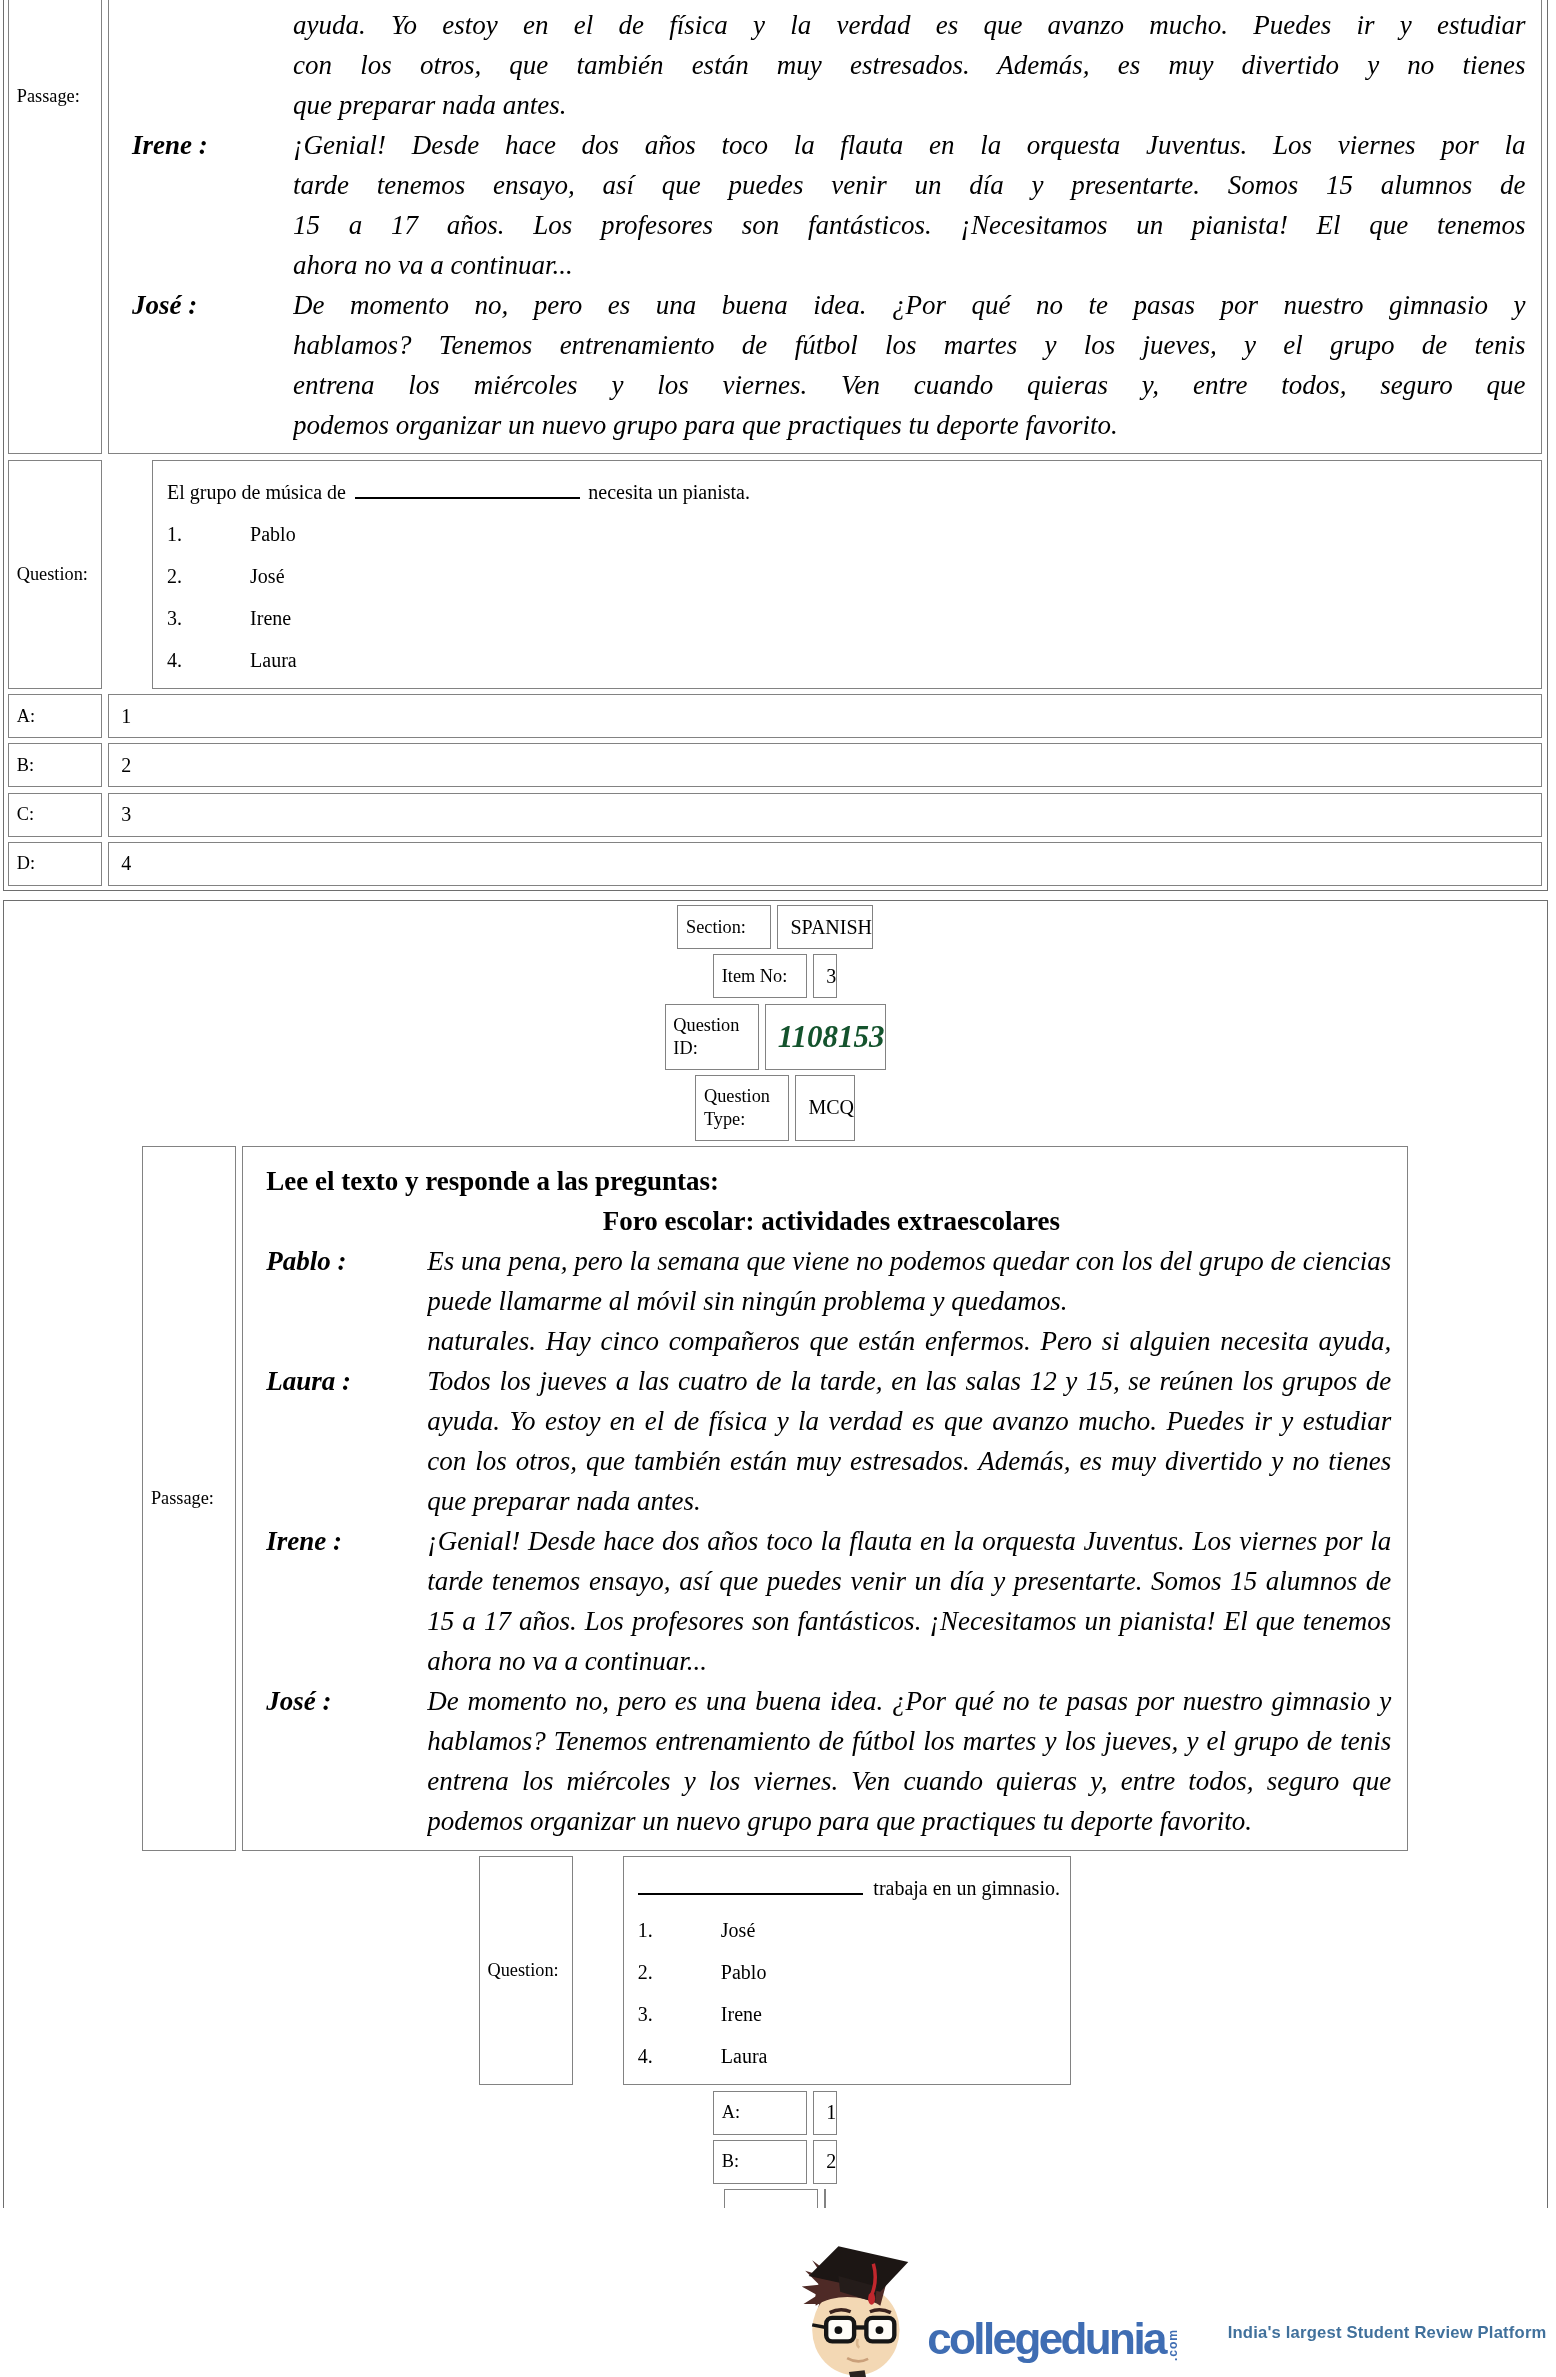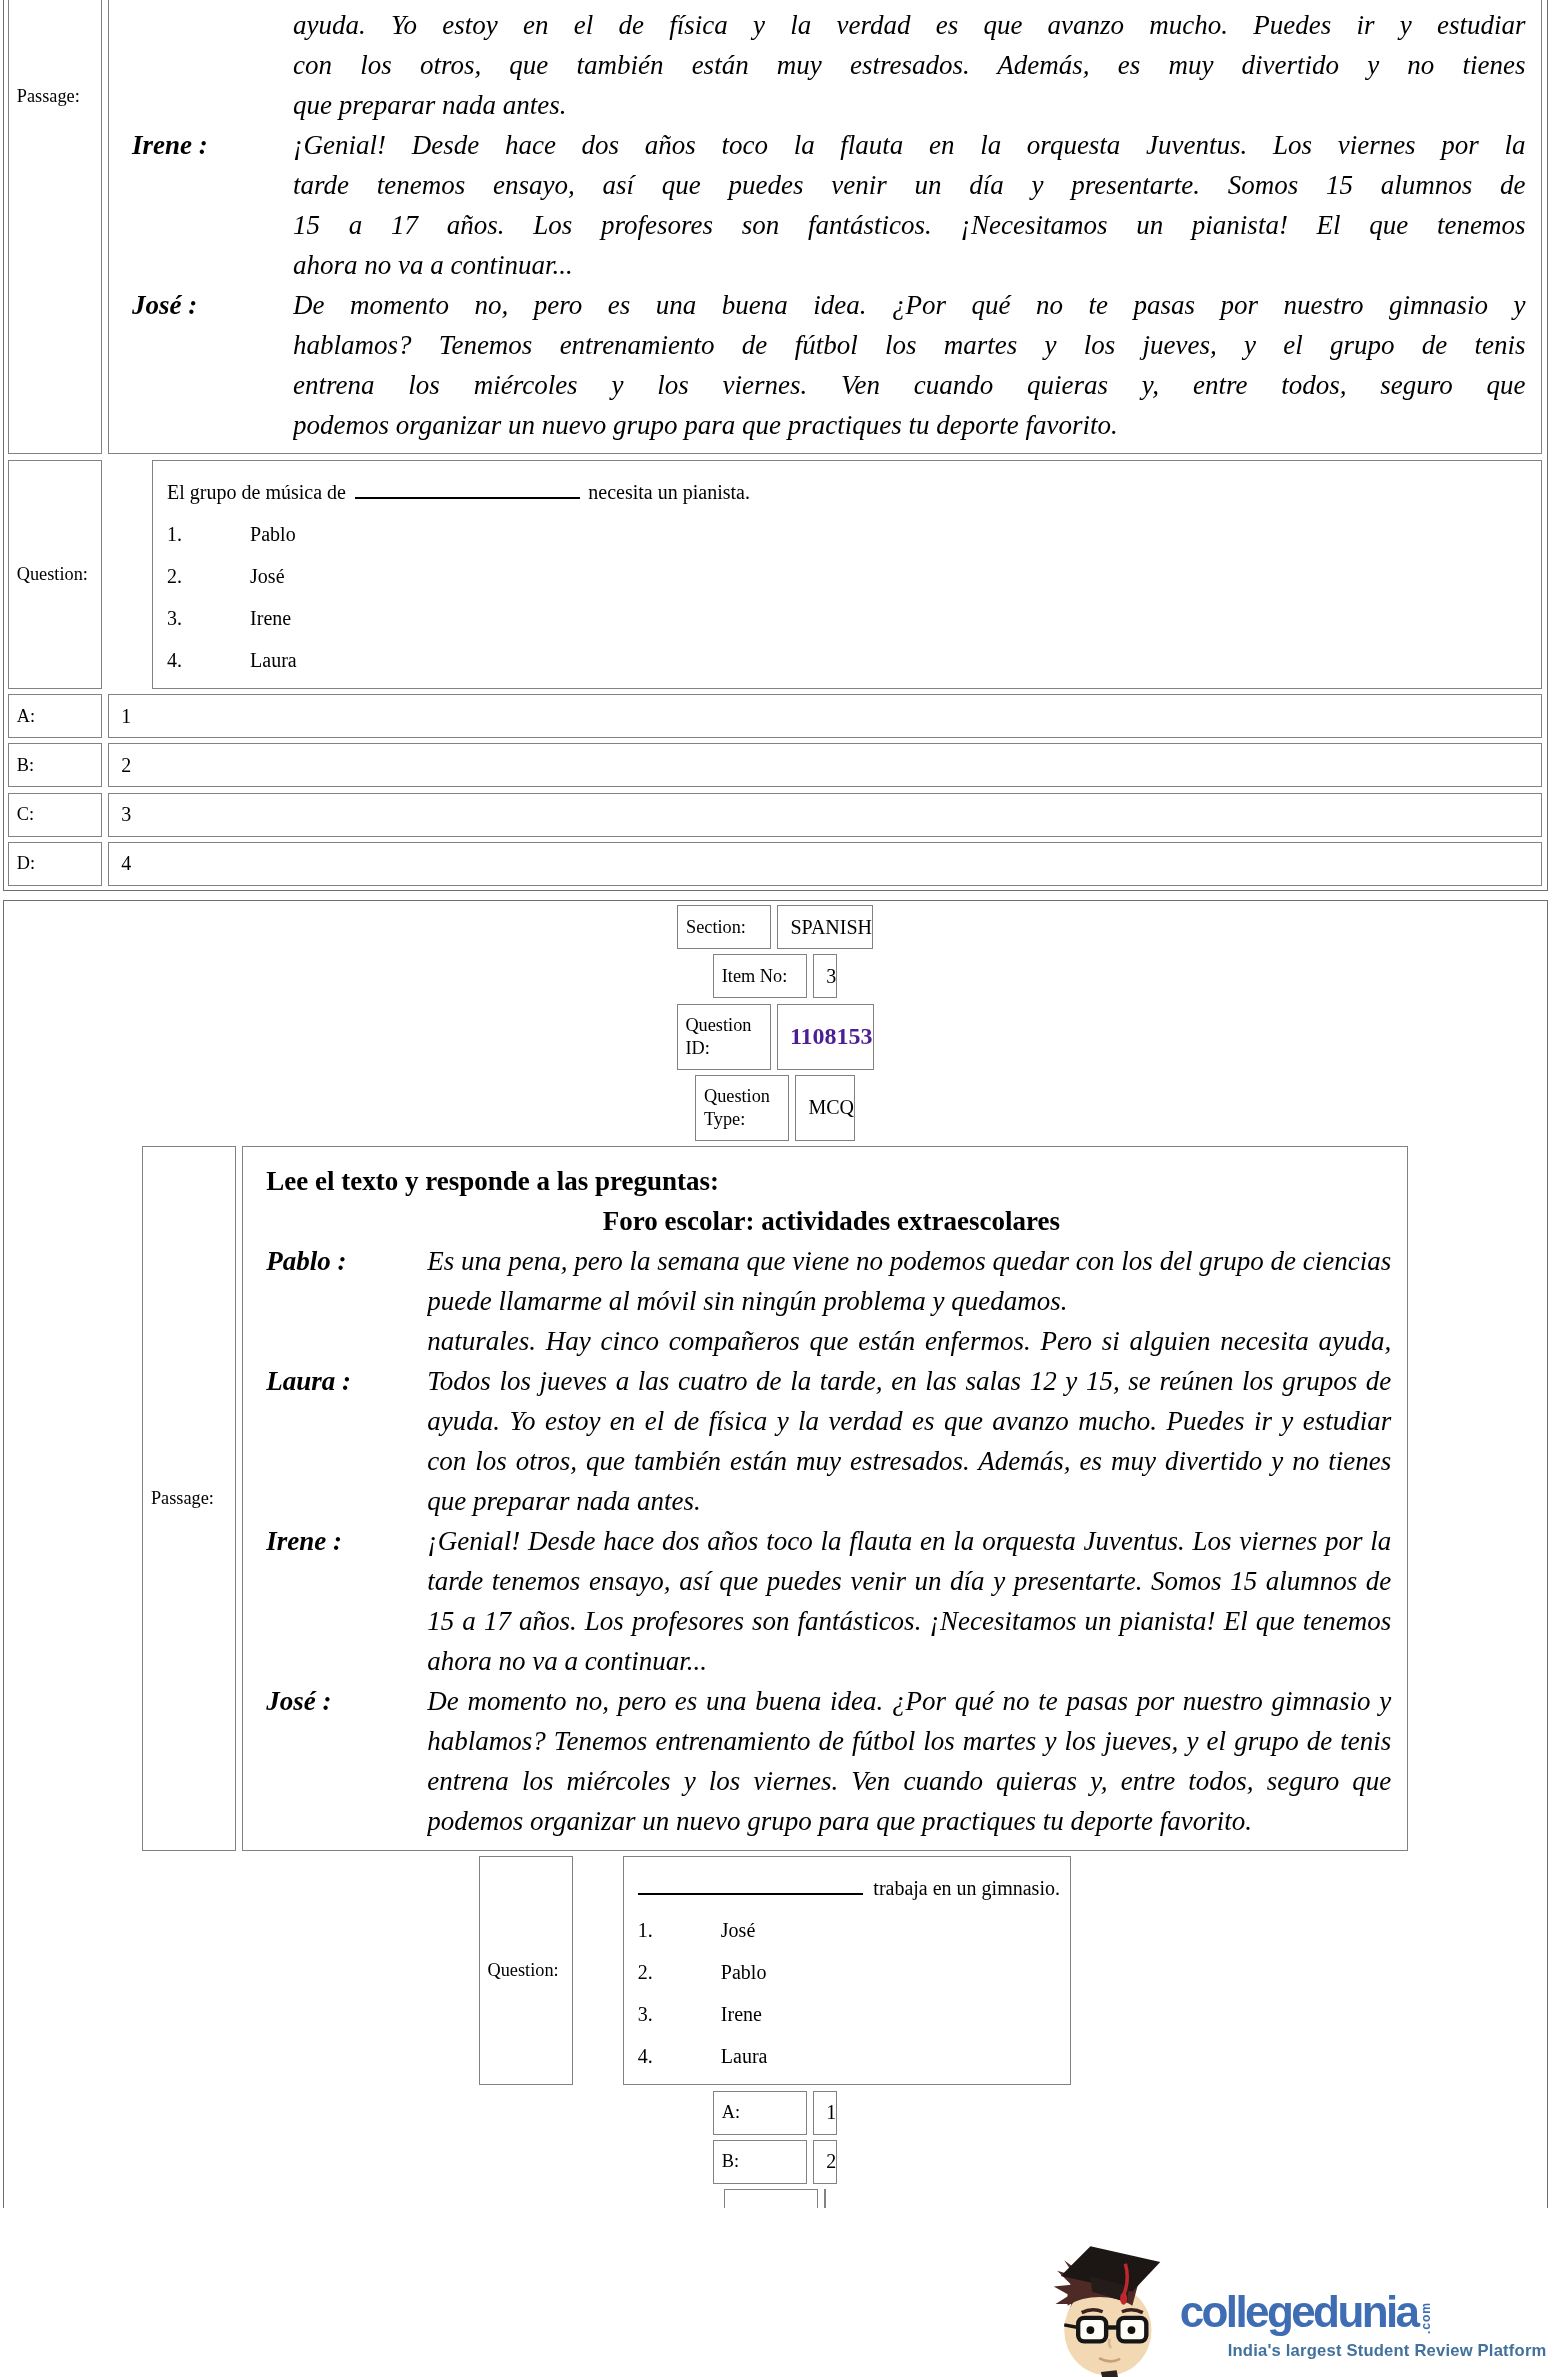--- a/index.html
+++ b/index.html
@@ -47,31 +47,31 @@
   .blank.mid { margin:0 8.7px; }
   .blank.lead { margin-right:10.5px; }
 
   
   .row-meta .label, .row-meta .body { height:44px; }
   .row-meta-tall .label, .row-meta-tall .body { height:66px; }
   .row-answer .label, .row-answer .body { height:44px; }
   .value {
     display:flex; align-items:center; padding-left:12.2px; font-size:20px;
   }
-  .qid { color:#4c1d95; font-weight:bold; font-size:24px; }
+  .qid { color:#14532d; font-weight:bold; font-size:31px;font-style:italic; }
   .partial-row .label, .partial-row .body { height:35px; }
 
   
   .logo {
     position:absolute; right:10.5px; bottom:3.5px;
     display:flex; align-items:flex-end; gap:3.5px;
     font-family:"Liberation Sans", sans-serif;
   }
   .logo-mascot { flex:0 0 auto; margin-bottom:-5.2px; }
-  .logo-textcol { display:flex; flex-direction:column; padding-bottom:12.2px; }
+  .logo-textcol { display:flex; flex-direction:row; padding-bottom:12.2px; }
   .brand-row { display:flex; align-items:flex-end; }
   .brand {
     font-size:44px; font-weight:bold; color:#3f6db3;
     letter-spacing:-2.6px; line-height:45px;
   }
   .tld {
     writing-mode:vertical-rl; transform:rotate(180deg);
     font-size:12.2px; font-weight:bold; color:#3f6db3;
     letter-spacing:0.9px; margin-left:2.6px; line-height:12.2px;
   }

